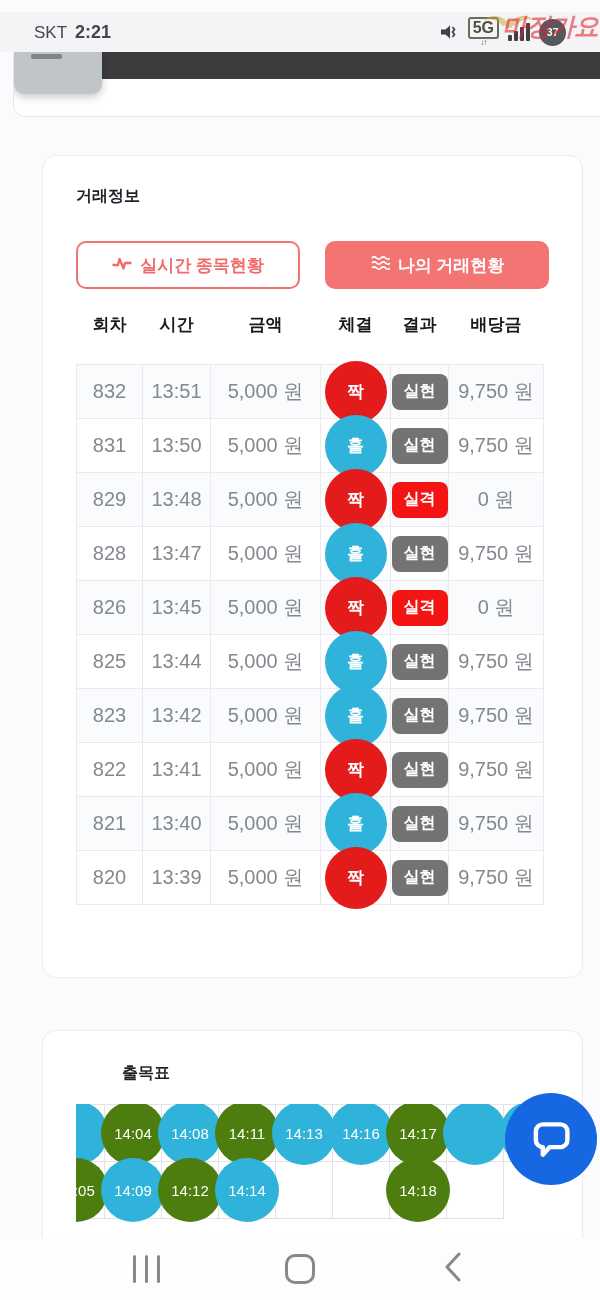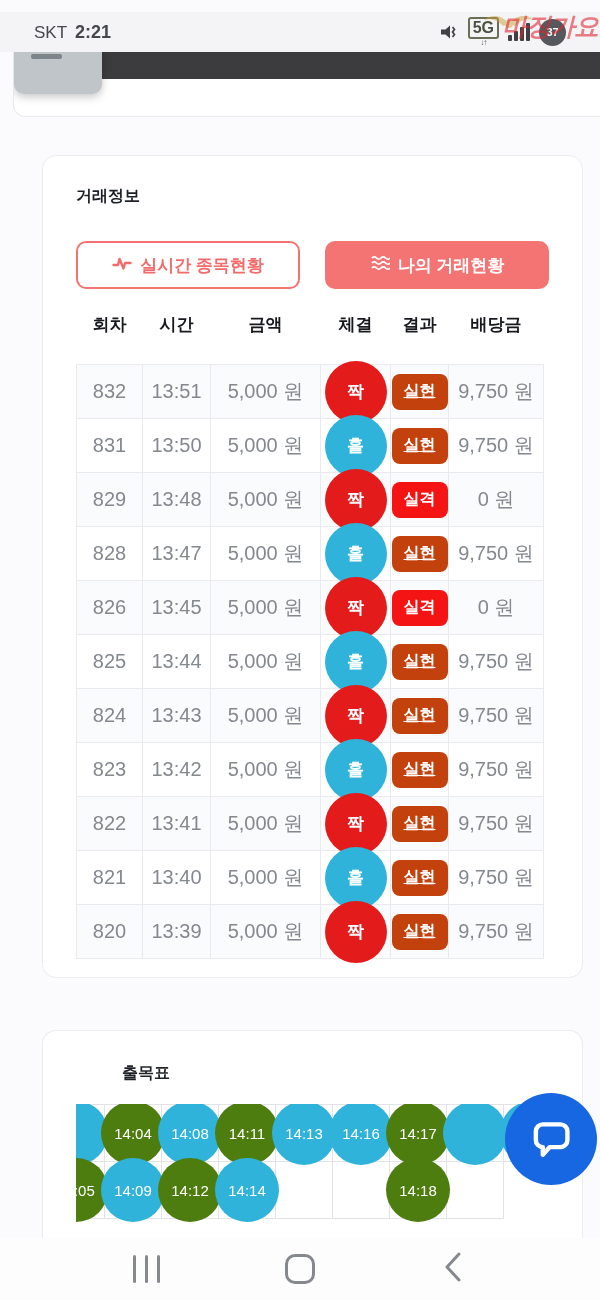--- a/index.html
+++ b/index.html
@@ -53,21 +53,21 @@
   .trades td{border:1px solid #eaeaee;height:53px;text-align:center;vertical-align:middle;
              font-size:20px;color:#84888f;padding:0;}
   .trades tbody tr:nth-child(odd) td{background:#fafbfc;}
   .c-round{width:66px;} .c-time{width:68px;} .c-amt{width:110px;} .c-pick{width:70px;} .c-res{width:58px;} .c-pay{width:95px;}
   .pick{position:relative;z-index:2;display:inline-flex;align-items:center;justify-content:center;
         width:62px;height:62px;border-radius:50%;color:#fff;font-size:17px;font-weight:bold;margin:-6px 0;}
   .pick.red{background:#e41b1b;}
   .pick.cyan{background:#2fb3da;}
   .badge{display:inline-flex;align-items:center;justify-content:center;width:56px;height:36px;border-radius:8px;
          color:#fff;font-size:16px;font-weight:bold;}
-  .badge.blue{background:#c2410c;text-decoration:underline;}
+  .badge.blue{background:#737373;}
   .badge.red{background:#f51414;}
 
   
   .chulmok-card{top:1030px;height:260px;padding:32px 33px 0 33px;overflow:hidden;border-bottom:none;border-radius:14px 14px 0 0;}
   .gridwrap{position:relative;width:472px;height:122px;margin-top:20px;overflow:hidden;}
   .ggrid{position:absolute;left:-29px;top:0;display:grid;grid-template-columns:repeat(9,57px);grid-auto-rows:57px;
          border-top:1px solid #e3e3e7;border-left:1px solid #e3e3e7;}
   .gcell{border-right:1px solid #e3e3e7;border-bottom:1px solid #e3e3e7;position:relative;}
   .gcircle{position:absolute;left:50%;top:50%;transform:translate(-50%,-50%);z-index:2;
            width:64px;height:64px;border-radius:50%;display:flex;align-items:center;justify-content:center;
@@ -222,28 +222,20 @@
           </tr>
           <tr>
             <td>825</td>
             <td>13:44</td>
             <td>5,000 원</td>
             <td><span class="pick cyan">홀</span></td>
             <td><span class="badge blue">실현</span></td>
             <td>9,750 원</td>
           </tr>
           <tr>
-            <td>824</td>
-            <td>13:43</td>
-            <td>5,000 원</td>
-            <td><span class="pick red">짝</span></td>
-            <td><span class="badge blue">실현</span></td>
-            <td>9,750 원</td>
-          </tr>
-          <tr>
             <td>823</td>
             <td>13:42</td>
             <td>5,000 원</td>
             <td><span class="pick cyan">홀</span></td>
             <td><span class="badge blue">실현</span></td>
             <td>9,750 원</td>
           </tr>
           <tr>
             <td>822</td>
             <td>13:41</td>

